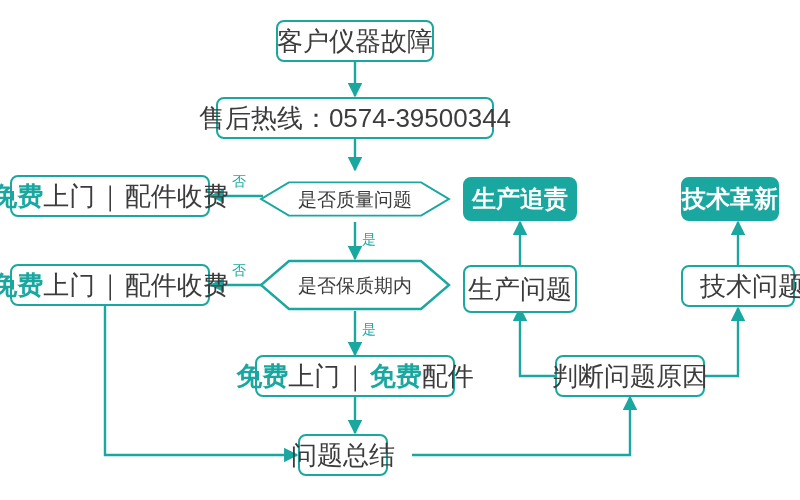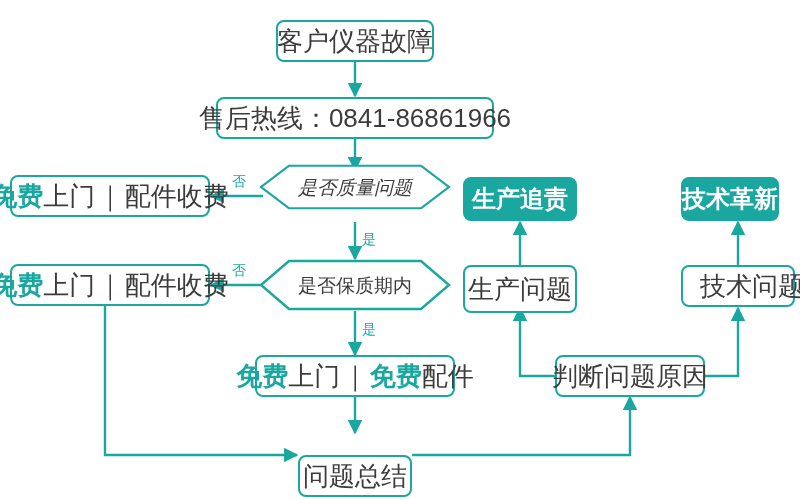--- a/index.html
+++ b/index.html
@@ -127,24 +127,24 @@
 
       <path d="M 738 265 L 738 222"></path>
     </g>
   </svg>
 
   <div class="node rounded" style="left:276px; top:20px; width:158px; height:42px;">
     <span>客户仪器故障</span>
   </div>
 
   <div class="node rounded" style="left:216px; top:97px; width:278px; height:42px;">
-    <span>售后热线：0841-86861966</span>
-  </div>
-
-  <div class="node decision" style="left:259px; top:164px; width:192px; height:46px;font-style:italic;">
+    <span>售后热线：0574-39500344</span>
+  </div>
+
+  <div class="node decision" style="left:259px; top:181px; width:192px; height:36px;">
     <svg class="hexshape" viewBox="0 0 192 52" preserveAspectRatio="none">
       <polygon points="30,2 162,2 190,26 162,50 30,50 2,26" fill="#ffffff" stroke="#1aa7a0" stroke-width="2.4"></polygon>
     </svg>
     <span class="hex-label">是否质量问题</span>
   </div>
 
   <div class="node decision" style="left:259px; top:259px; width:192px; height:52px;">
     <svg class="hexshape" viewBox="0 0 192 52" preserveAspectRatio="none">
       <polygon points="30,2 162,2 190,26 162,50 30,50 2,26" fill="#ffffff" stroke="#1aa7a0" stroke-width="2.4"></polygon>
     </svg>
@@ -166,21 +166,21 @@
   </div>
 
   <div class="node rounded" style="left:255px; top:355px; width:200px; height:42px;">
     <span class="free">免费</span>
       <span>上门</span>
       <span class="sep">｜</span>
       <span class="free">免费</span>
       <span>配件</span>
   </div>
 
-  <div class="node rounded" style="left:298px; top:434px; width:114px; height:42px;margin-top:21px;">
+  <div class="node rounded" style="left:298px; top:434px; width:90px; height:42px;">
     <span>问题总结</span>
   </div>
 
   <div class="node rounded" style="left:555px; top:355px; width:150px; height:42px;">
     <span>判断问题原因</span>
   </div>
 
   <div class="node rounded" style="left:463px; top:265px; width:114px; height:48px;">
     <span>生产问题</span>
   </div>

